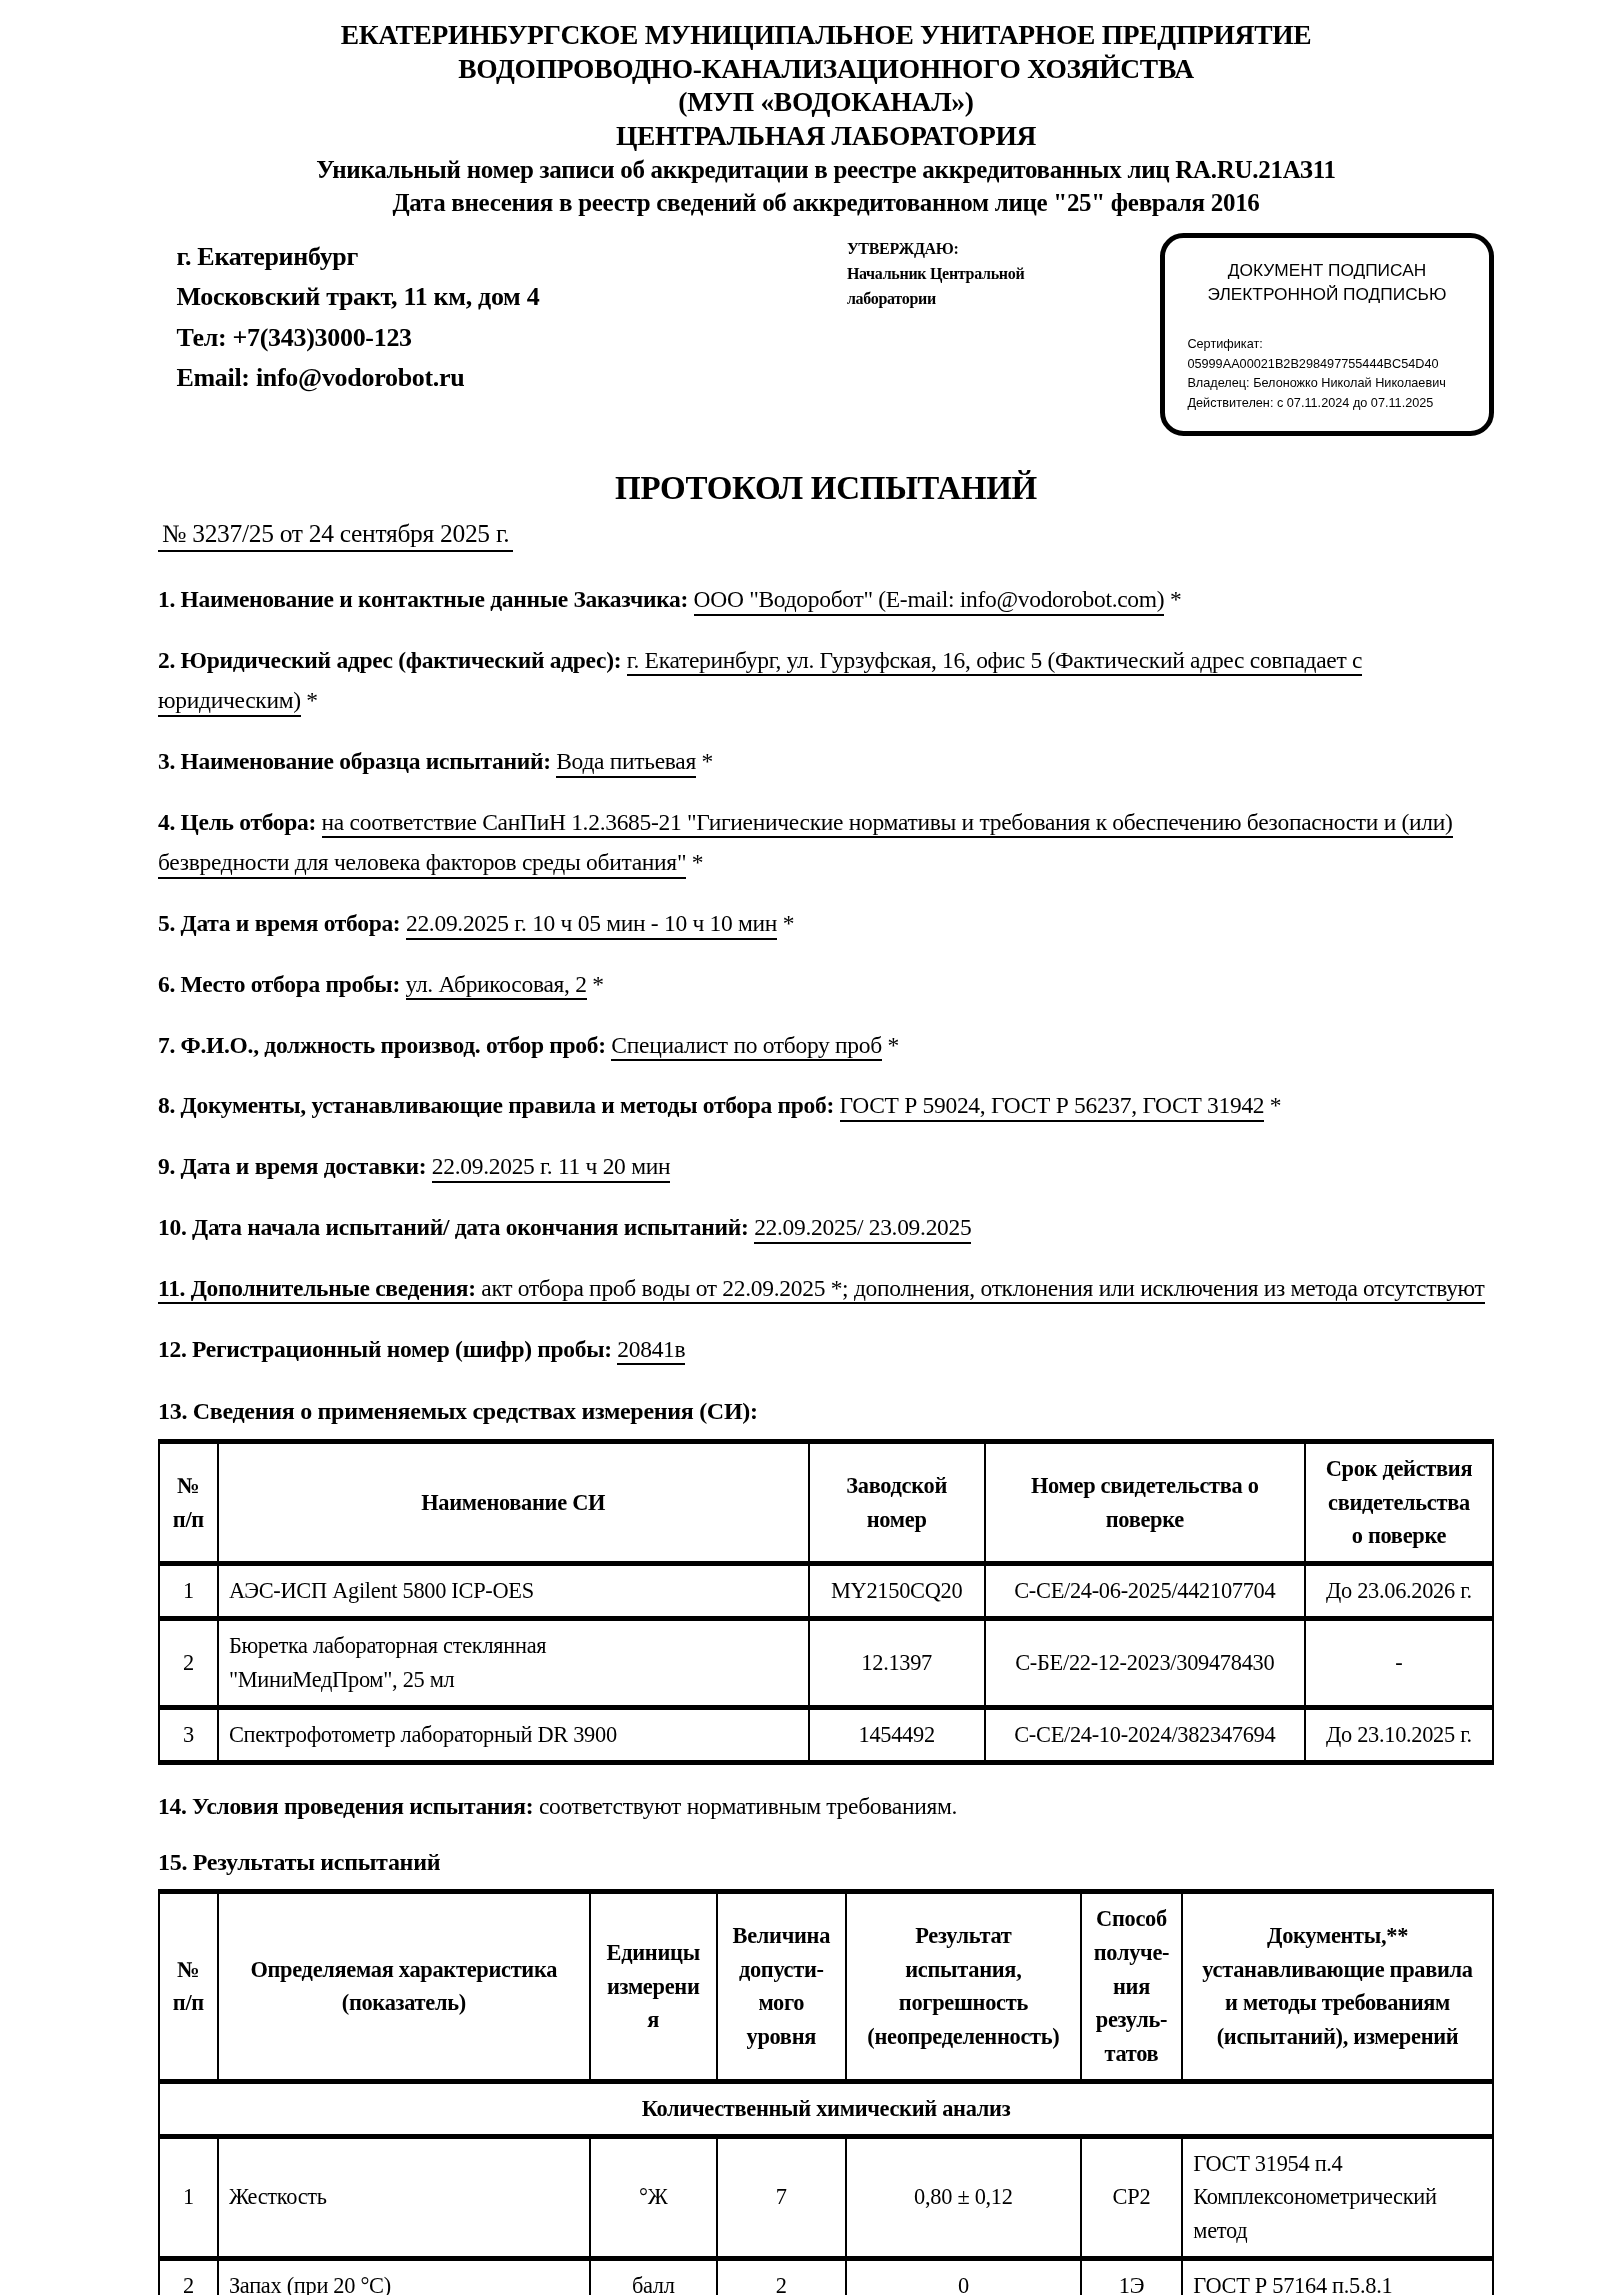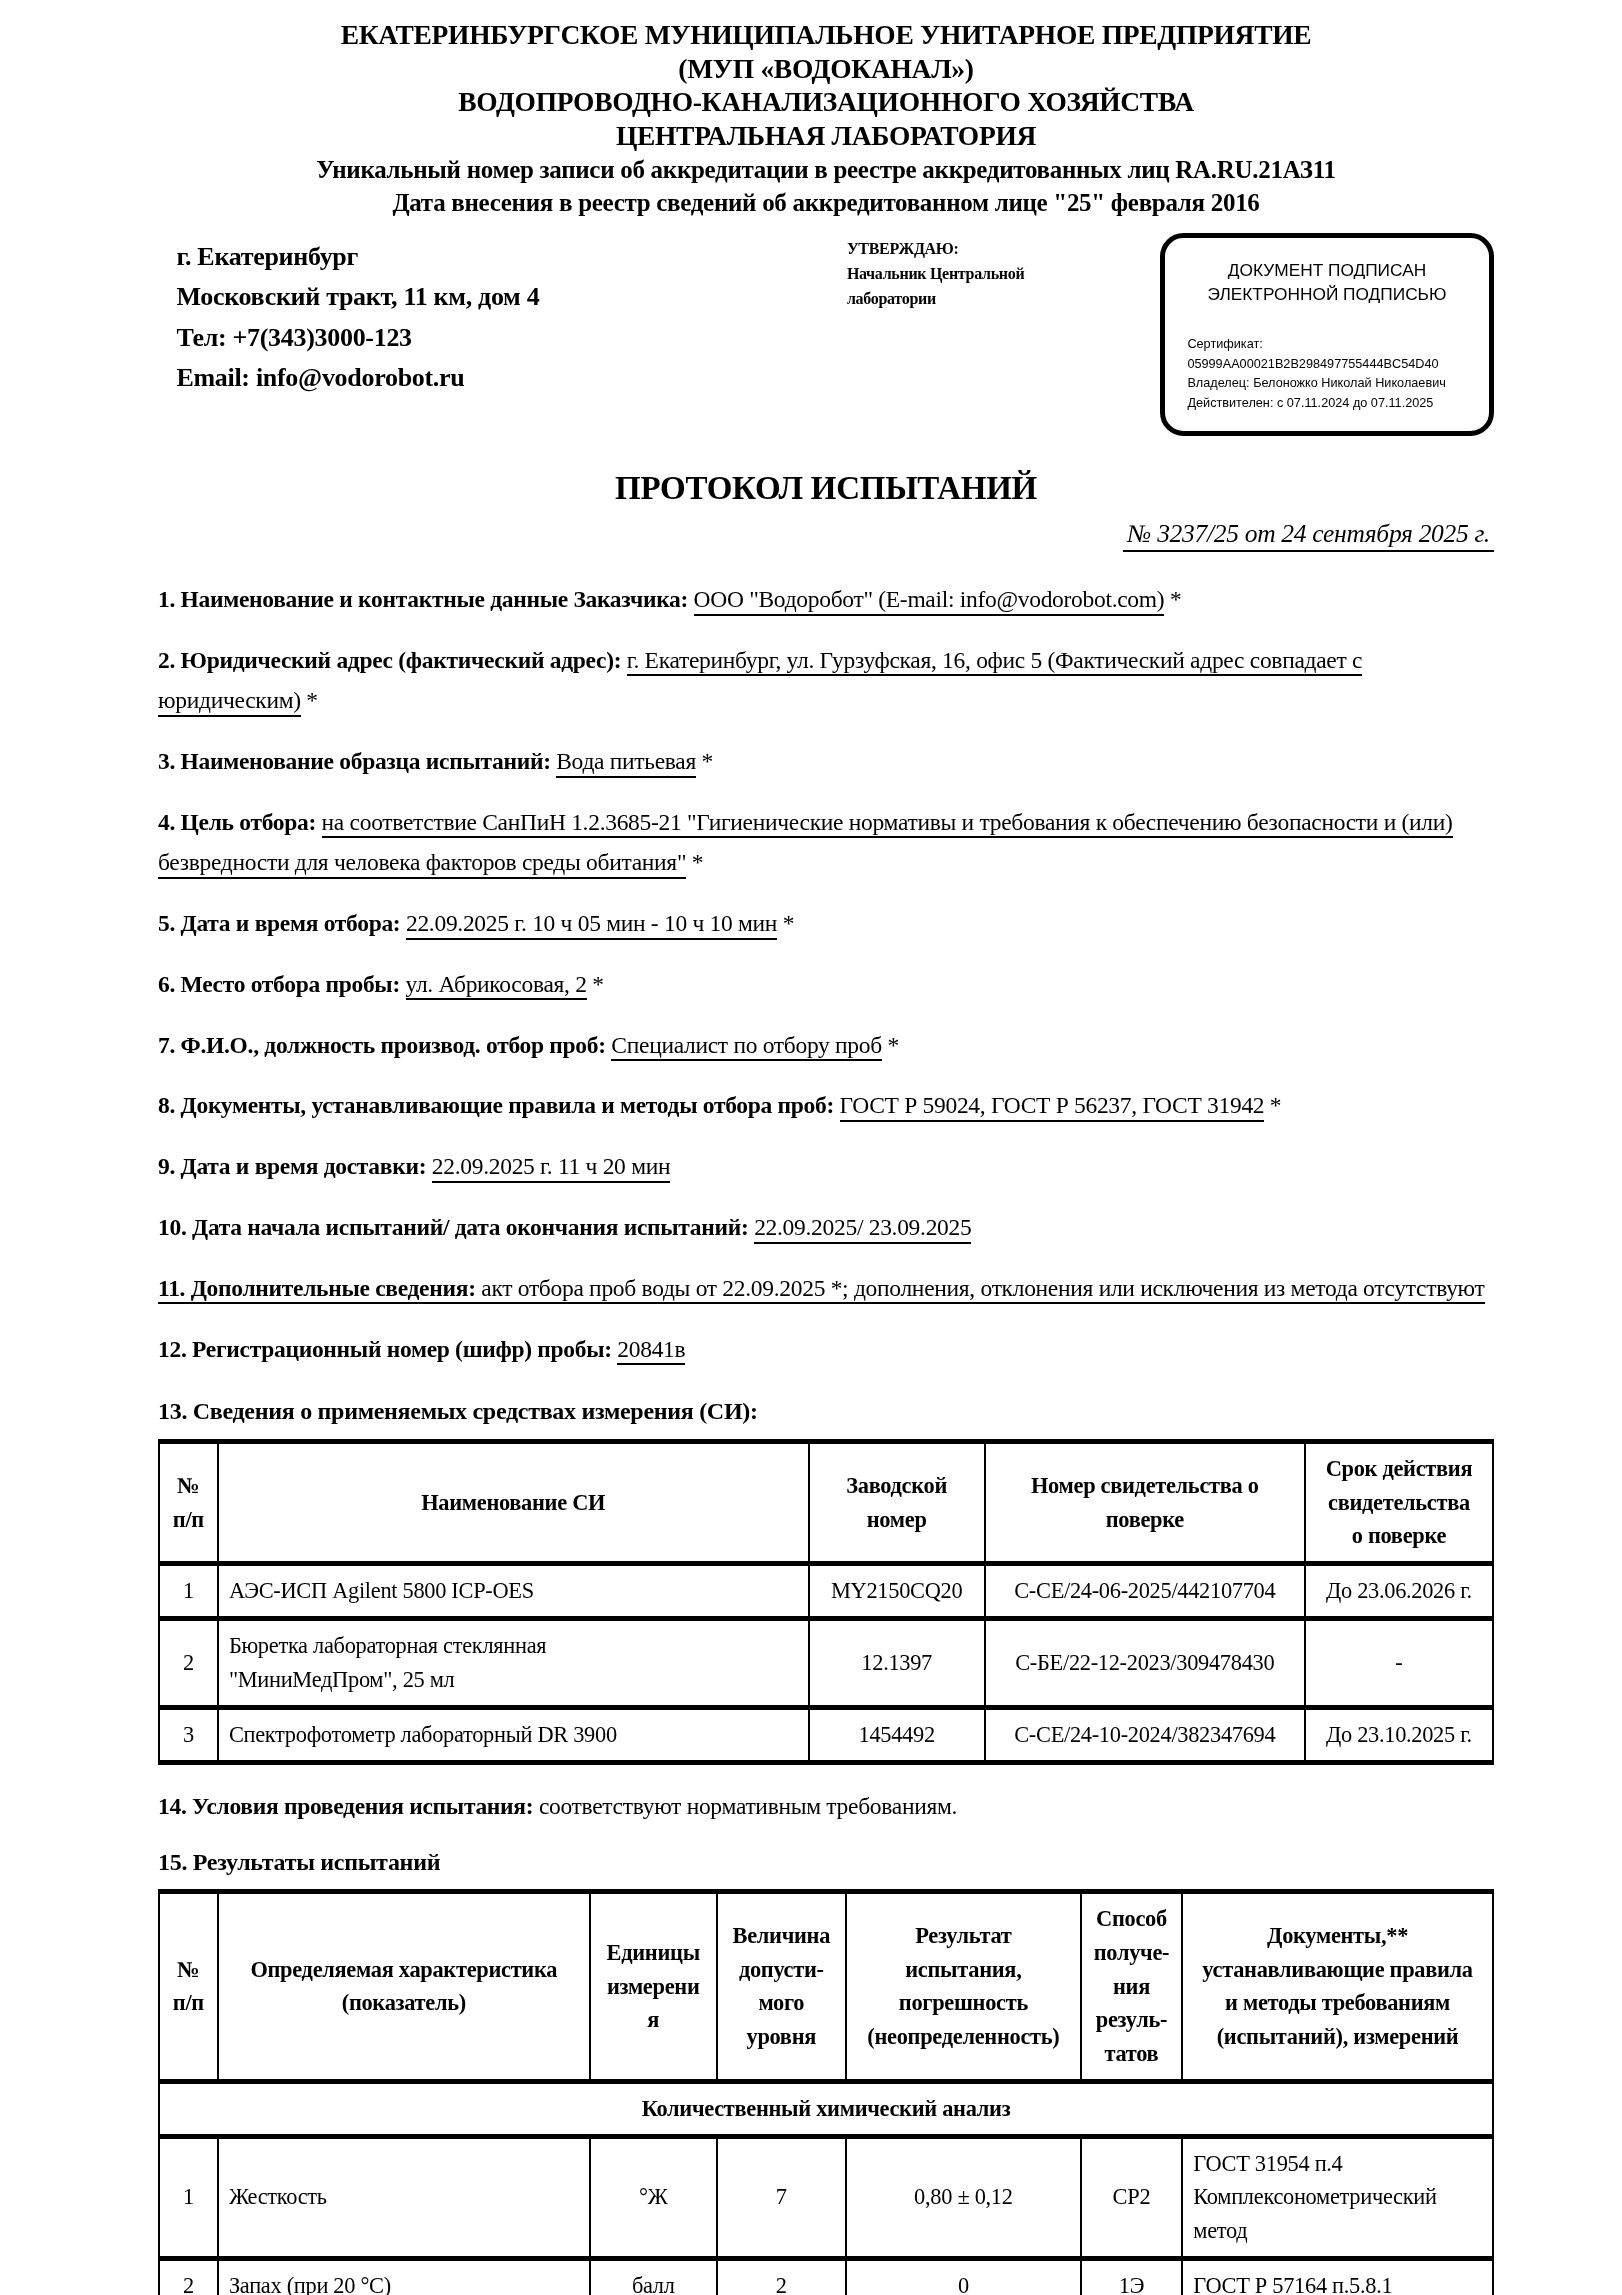--- a/index.html
+++ b/index.html
@@ -20,21 +20,21 @@
   .stamp {
     flex:0 0 334px; margin-left:7.1px; margin-top:-4.1px; min-height:203px;
     border:5.1px solid #000; border-radius:23.5px; padding:21.4px 22.4px 17.3px;
     font-family:"Liberation Sans", sans-serif; letter-spacing:0;
     display:flex; flex-direction:column;
   }
   .stamp-title { text-align:center; font-size:17.3px; line-height:1.35; }
   .stamp-meta { margin-top:auto; font-size:12.7px; line-height:1.55; }
   
   .title { text-align:center; font-weight:700; font-size:33px; margin-top:34px; }
-  .pnum  { text-align:right; font-size:25.5px; margin-top:12.2px;font-style:italic; }
+  .pnum  { text-align:left; font-size:25.5px; margin-top:12.2px; }
   .pnum .u { padding:0 4.1px 2px; }
   
   .items { margin-top:30px; }
   .item { font-size:23.5px; line-height:1.72; margin:0 0 20.4px 0; }
   .lbl { font-weight:700; }
   .u { border-bottom:2.5px solid #000; padding-bottom:1.5px; }
   .star { font-weight:400; }
   .item-plain { font-size:23.5px; margin:28.6px 0 0 0; }
   .item-head { font-size:24px; font-weight:700; margin:28.6px 0 13.3px 0; }
   
@@ -51,22 +51,22 @@
   .si { margin-top:14.3px; }
   .results { margin-top:5.1px; }
 </style>
 </head>
 <body>
 
 <div class="page">
 
   <div class="hdr">
     <div class="hdr-org">ЕКАТЕРИНБУРГСКОЕ МУНИЦИПАЛЬНОЕ УНИТАРНОЕ ПРЕДПРИЯТИЕ</div>
+    <div class="hdr-org">ВОДОПРОВОДНО-КАНАЛИЗАЦИОННОГО ХОЗЯЙСТВА</div>
     <div class="hdr-org">(МУП «ВОДОКАНАЛ»)</div>
-    <div class="hdr-org">ВОДОПРОВОДНО-КАНАЛИЗАЦИОННОГО ХОЗЯЙСТВА</div>
     <div class="hdr-org">ЦЕНТРАЛЬНАЯ ЛАБОРАТОРИЯ</div>
     <div class="hdr-acc">Уникальный номер записи об аккредитации в реестре аккредитованных лиц RA.RU.21АЗ11</div>
     <div class="hdr-acc">Дата внесения в реестр сведений об аккредитованном лице  "25" февраля 2016</div>
   </div>
 
   <div class="info">
     <div class="contacts">
       <div>г. Екатеринбург</div>
       <div>Московский тракт, 11 км, дом 4</div>
       <div>Тел: +7(343)3000-123</div>

